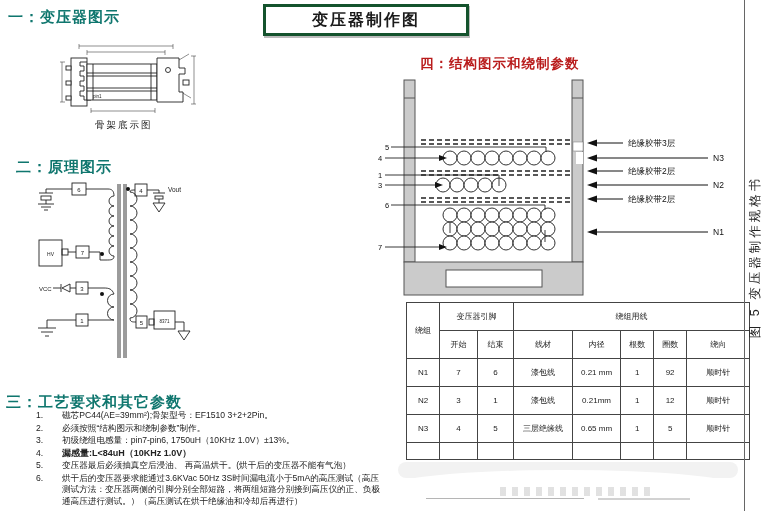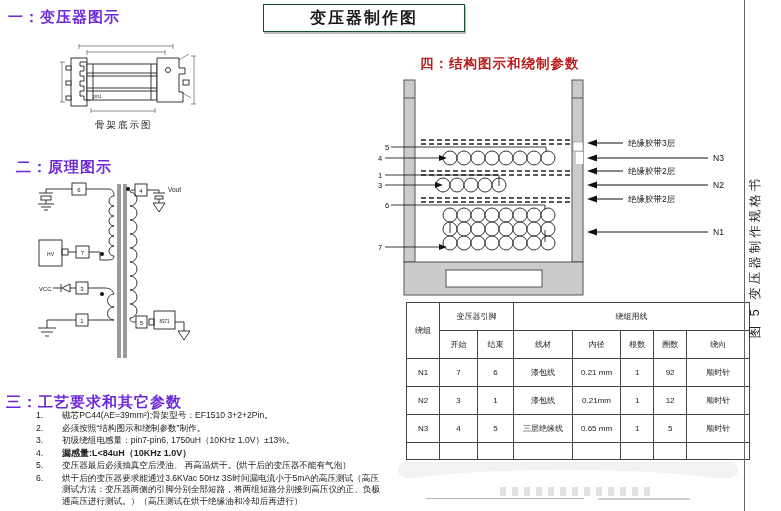--- a/index.html
+++ b/index.html
@@ -1,23 +1,23 @@
 <!DOCTYPE html>
 <html><head>
 <meta charset="utf-8">
 <style>
   html,body{margin:0;padding:0;}
   body{
     width:781px;height:511px;position:relative;background:#ffffff;overflow:hidden;
     font-family:"Liberation Sans","DejaVu Sans",sans-serif;color:#1a1a1a;
   }
   .abs{position:absolute;}
-  .heading{font-weight:bold;font-size:15px;letter-spacing:1px;color:#6d28d9;}
+  .heading{font-weight:bold;font-size:15px;letter-spacing:1px;color:#0f766e;}
   .title-box{
-    left:263px;top:4px;width:200px;height:26px;border:1px solid #14532d;
+    left:263px;top:4px;width:200px;height:26px;border:3px solid #14532d;
     box-shadow:1px 2px 0 #bbb;display:flex;align-items:center;justify-content:center;
     font-size:16px;font-weight:bold;letter-spacing:2px;background:#fff;
   }
   .sec4-heading{left:420px;top:55px;font-weight:bold;font-size:13.5px;letter-spacing:1px;color:#b91c1c;}
   .caption{font-size:9.5px;color:#222;letter-spacing:2px;}
   .list{left:30px;top:410px;width:356px;font-size:8.6px;line-height:11.5px;color:#222;}
   .list .item{display:flex;margin-bottom:1px;}
   .list .num{width:26px;text-align:left;padding-left:6px;flex:none;}
   .list .txt{width:324px;}
   .list .item.bold .txt{font-weight:bold;font-size:9px;}

